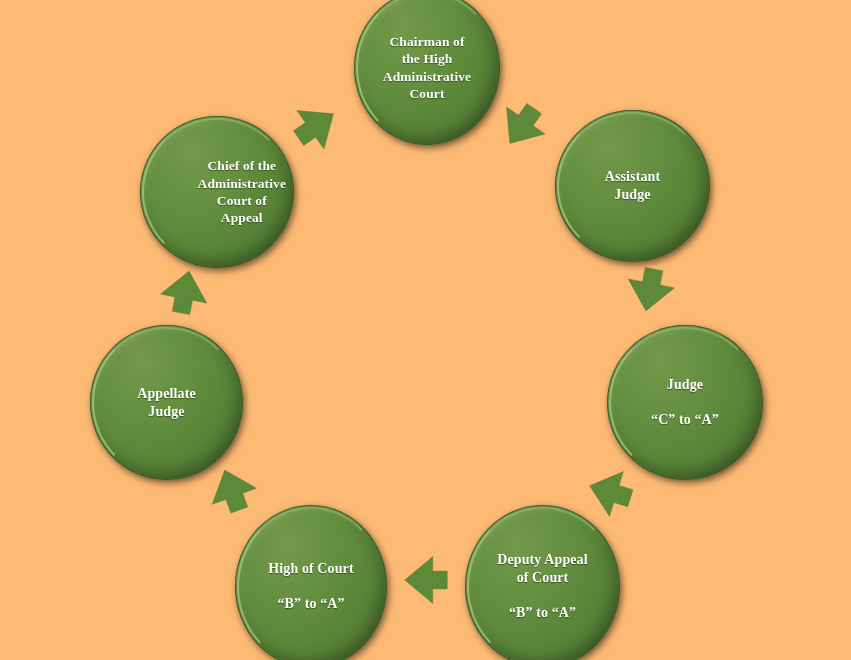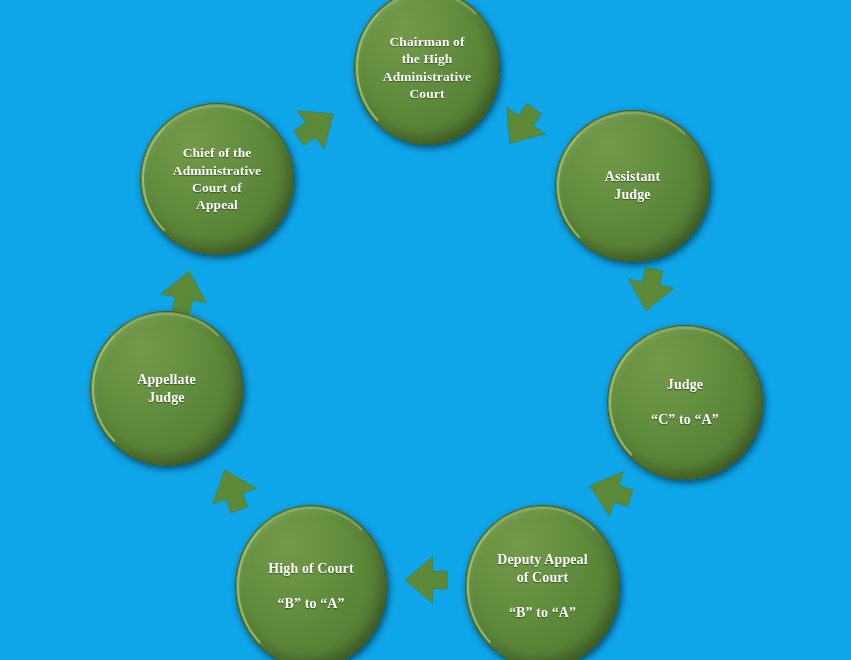--- a/index.html
+++ b/index.html
@@ -3,21 +3,21 @@
 <meta charset="utf-8">
 <title>Judicial Career Cycle</title>
 <style>
   html,body{margin:0;padding:0;}
   body{
     width:851px;height:660px;
     background:#000000;
     overflow:hidden;
     font-family:"Liberation Serif","DejaVu Serif",serif;
   }
-  #stage{position:relative;width:851px;height:660px;background:#0ea5e9;overflow:hidden;}
+  #stage{position:relative;width:851px;height:660px;background:#fdba74;overflow:hidden;}
 
   
   .node{
     position:absolute;
     border-radius:50%;
     display:flex;
     align-items:center;
     justify-content:center;
     box-sizing:border-box;
     background:
@@ -148,25 +148,25 @@
 
 “B” to “A”</span>
   </div>
 
   <div class="node" style="left:235px;top:505px;width:152px;height:163px;">
     <span class="label l14">High of Court
 
 “B” to “A”</span>
   </div>
 
-  <div class="node" style="left:90px;top:311px;width:153px;height:155px;">
+  <div class="node" style="left:90px;top:325px;width:153px;height:155px;">
     <span class="label l14">Appellate
 Judge</span>
   </div>
 
-  <div class="node" style="left:140px;top:103px;width:154px;height:152px;">
+  <div class="node" style="left:140px;top:116px;width:154px;height:152px;justify-content:flex-end;">
     <span class="label l13">Chief of the
 Administrative
 Court of
 Appeal</span>
   </div>
 
 </div>
 
 </body></html>

